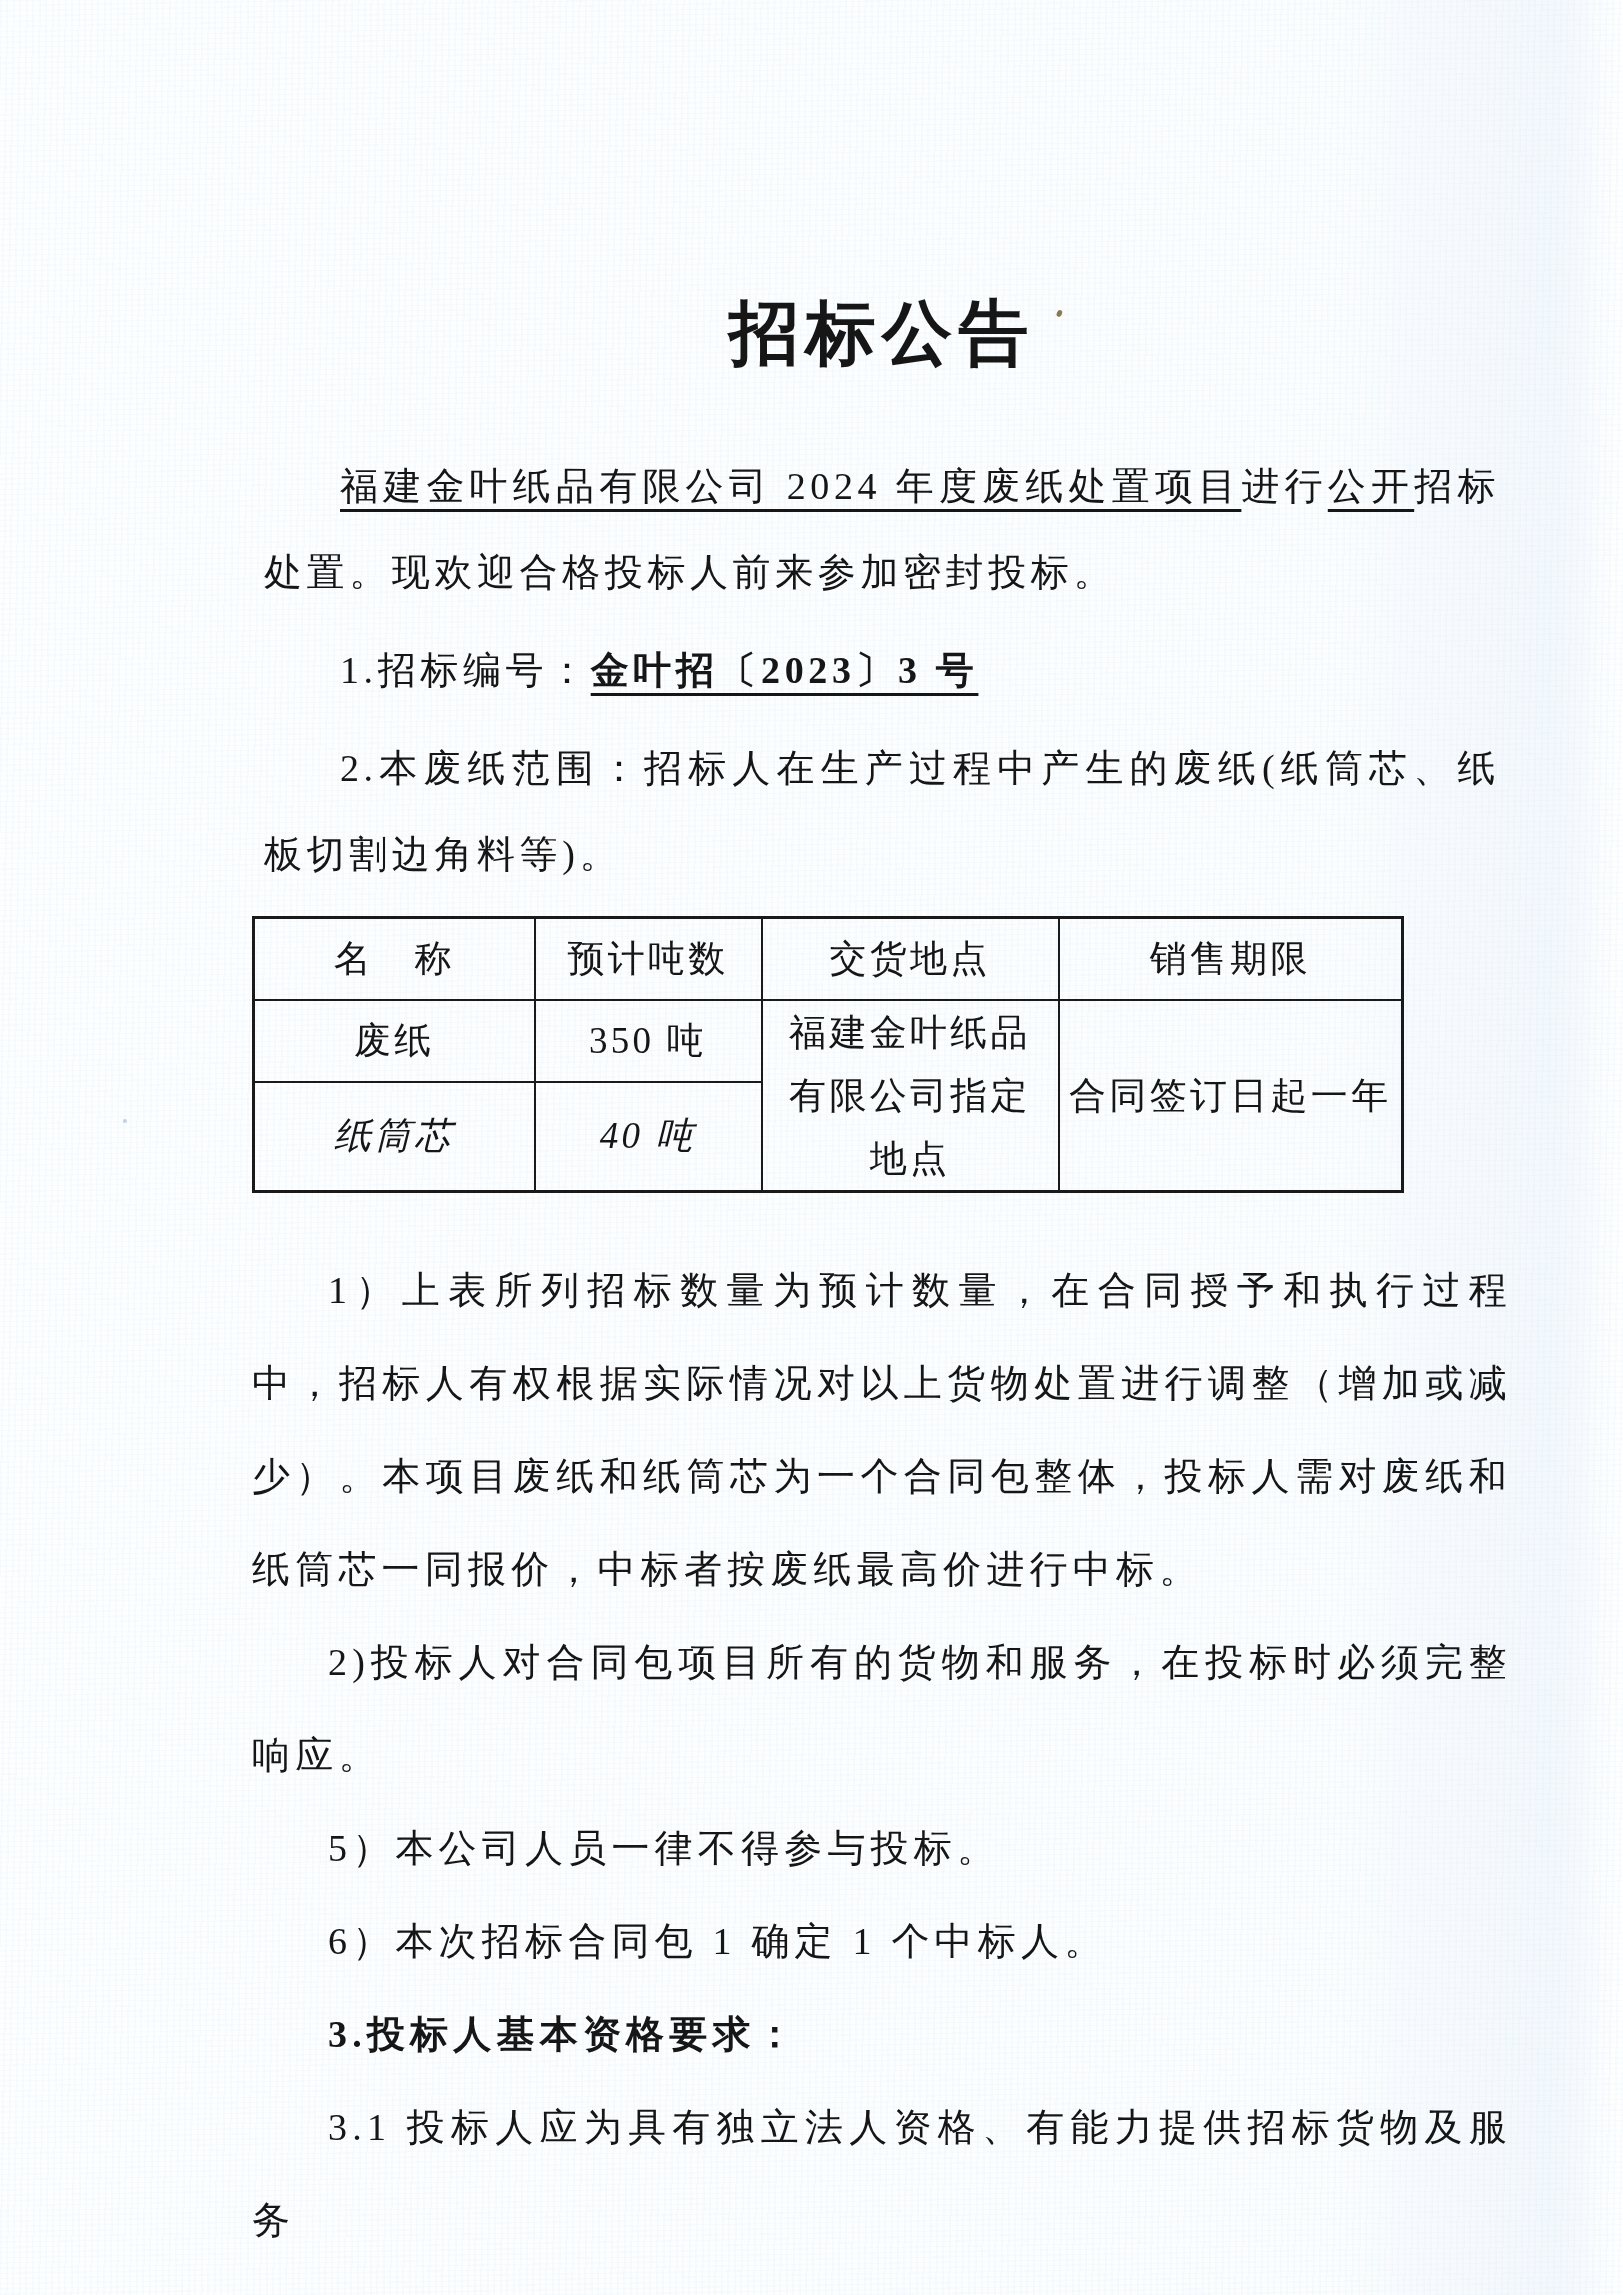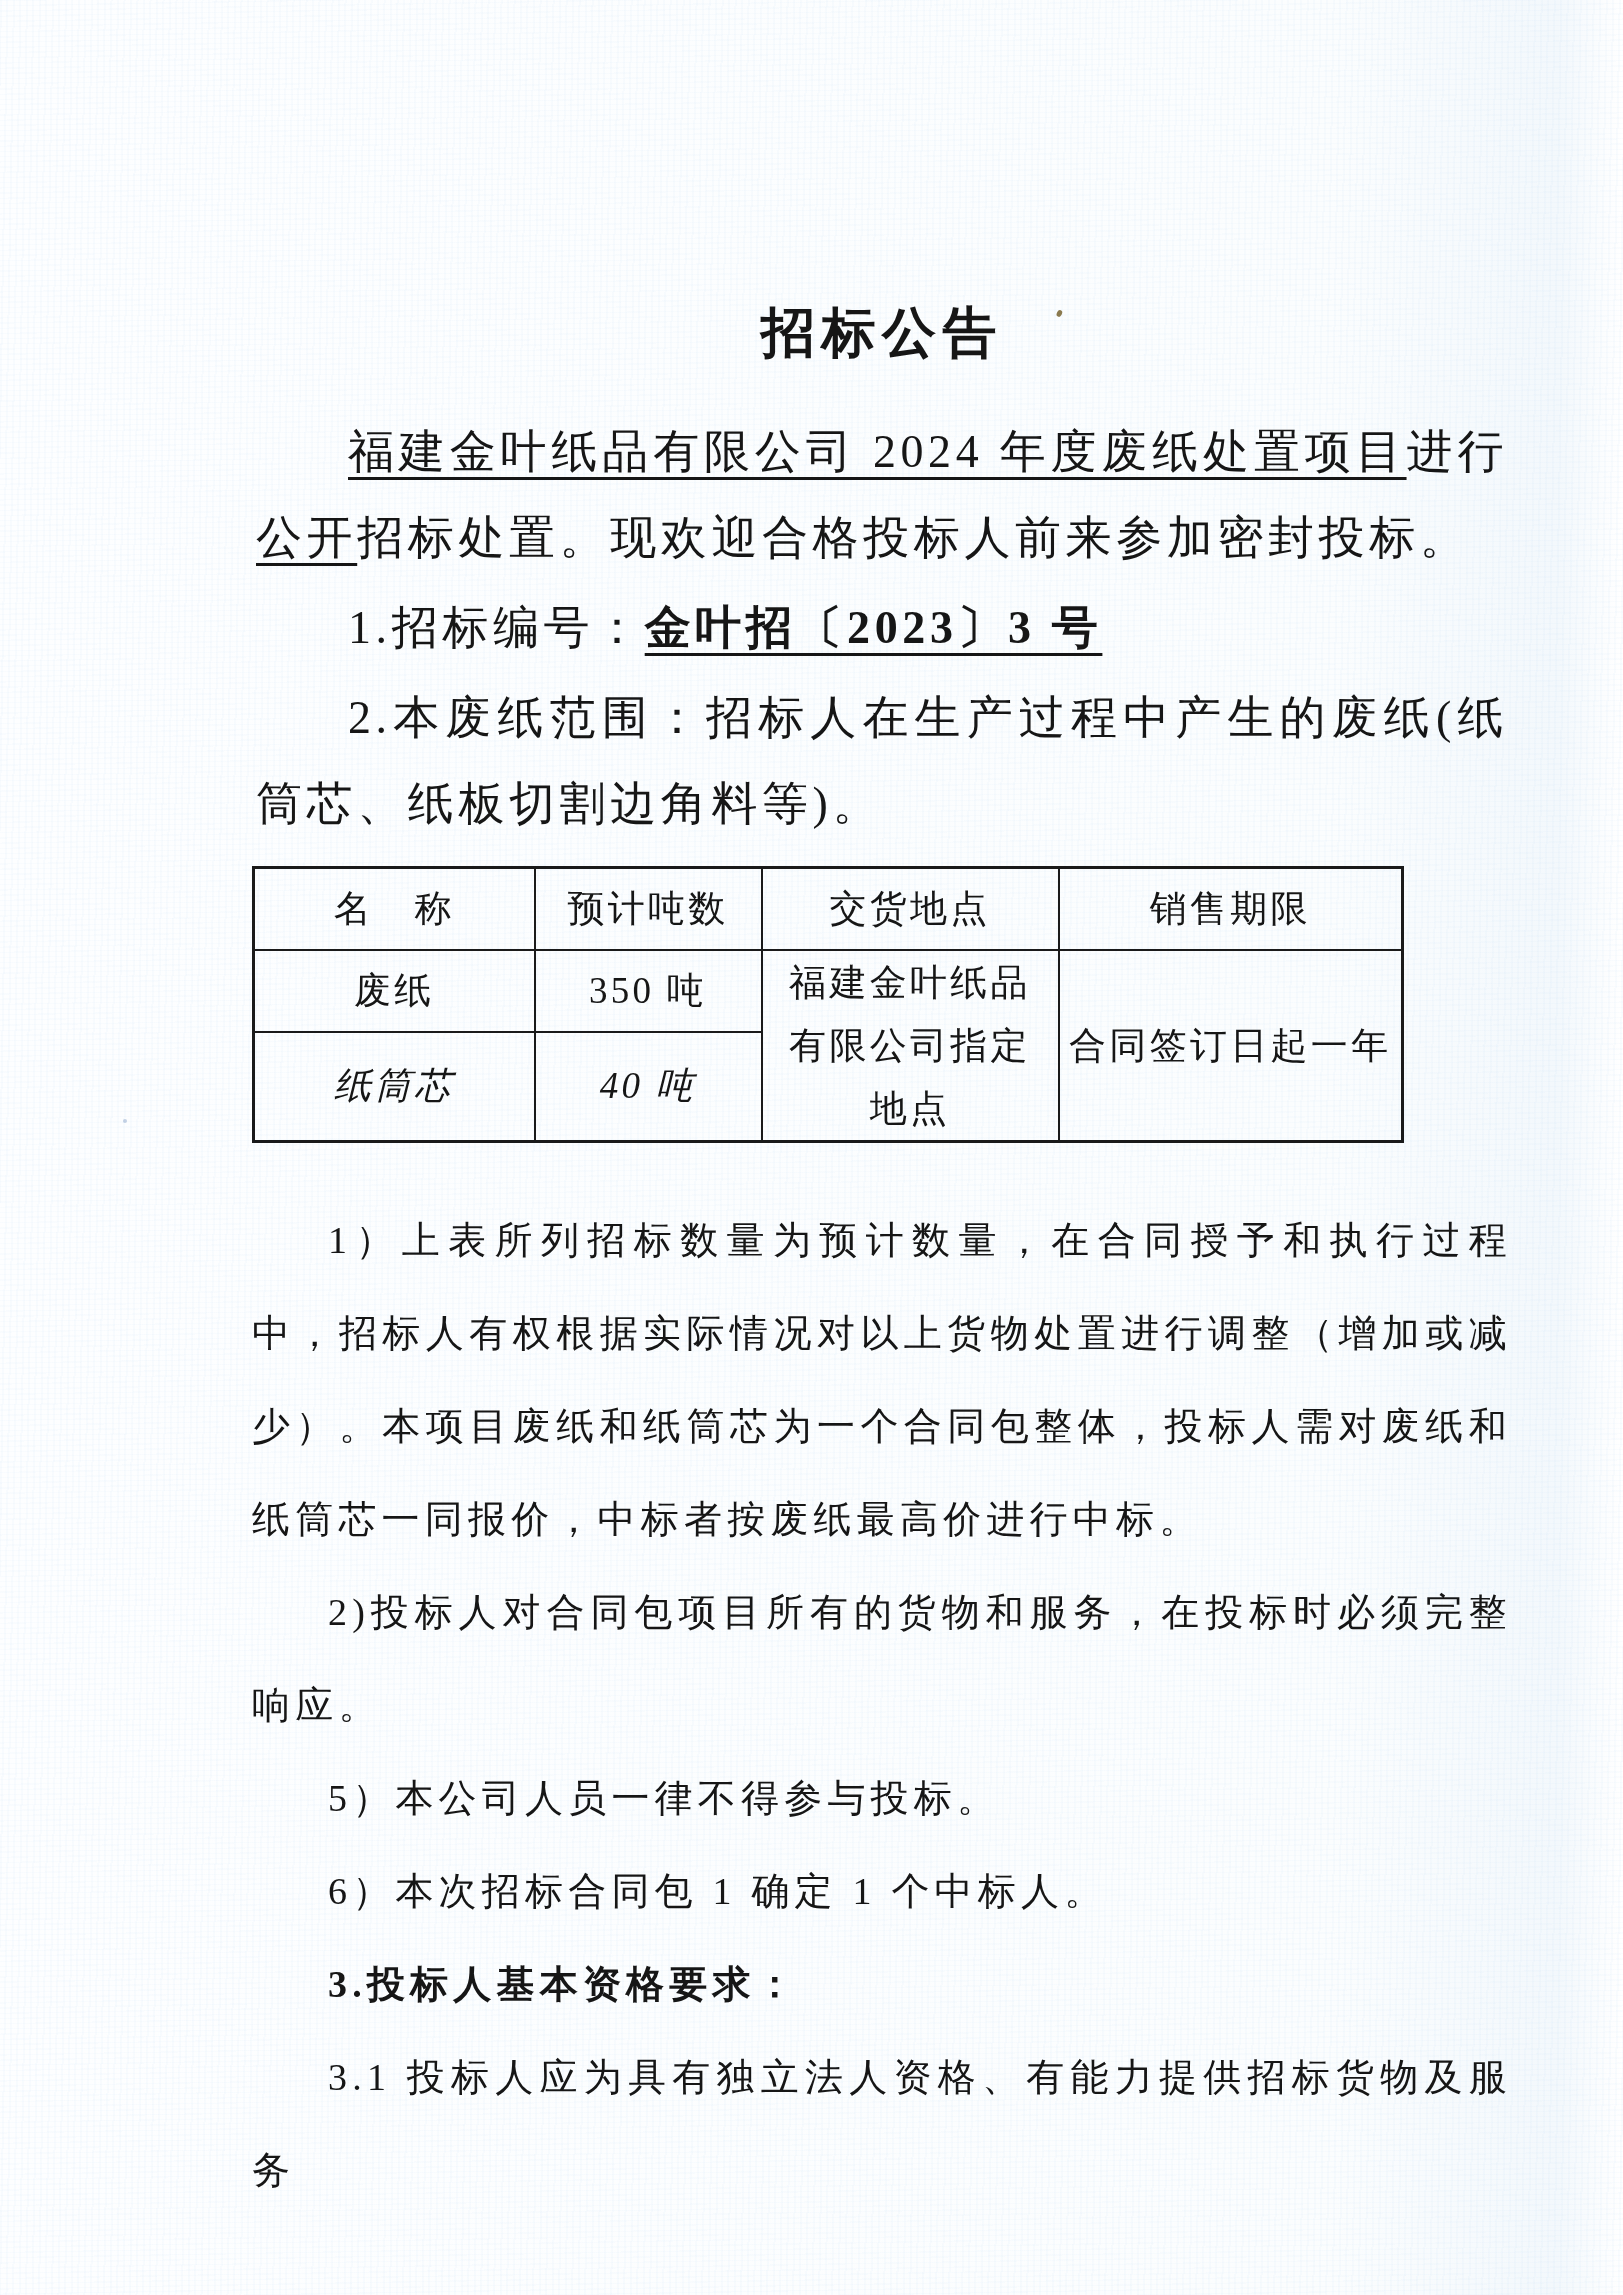--- a/index.html
+++ b/index.html
@@ -12,30 +12,30 @@
     color:#161616;
     font-family:"Liberation Serif","DejaVu Serif",serif;
     overflow:hidden;
     background-color:#fcfeff;
     background-image:
       repeating-linear-gradient(91deg, rgba(150,195,235,0.05) 0 2px, rgba(255,255,255,0) 2px 6.5px),
       repeating-linear-gradient(179deg, rgba(140,190,235,0.04) 0 1.3px, rgba(255,255,255,0) 1.3px 5.2px),
       linear-gradient(90deg, #fdfeff 0%, #fbfdfe 82%, #f3f8fc 96%, #ffffff 100%);
   }
   .title{
-    margin:0 0 40px 0;
-    font-size:54px;
+    margin:0 0 74px 0;
+    font-size:70px;
     font-weight:600;
     letter-spacing:6.5px;
     text-align:center;
     line-height:71px;
   }
   .para{
-    margin:4px;
-    font-size:46px;
+    margin:12px;
+    font-size:38px;
     line-height:86px;
     letter-spacing:4.6px;
     text-align:justify;
     text-indent:2em;
   }
   .u{
     text-decoration:underline;
     text-decoration-thickness:3.3px;
     text-underline-offset:9.8px;
     text-decoration-color:#161616;

